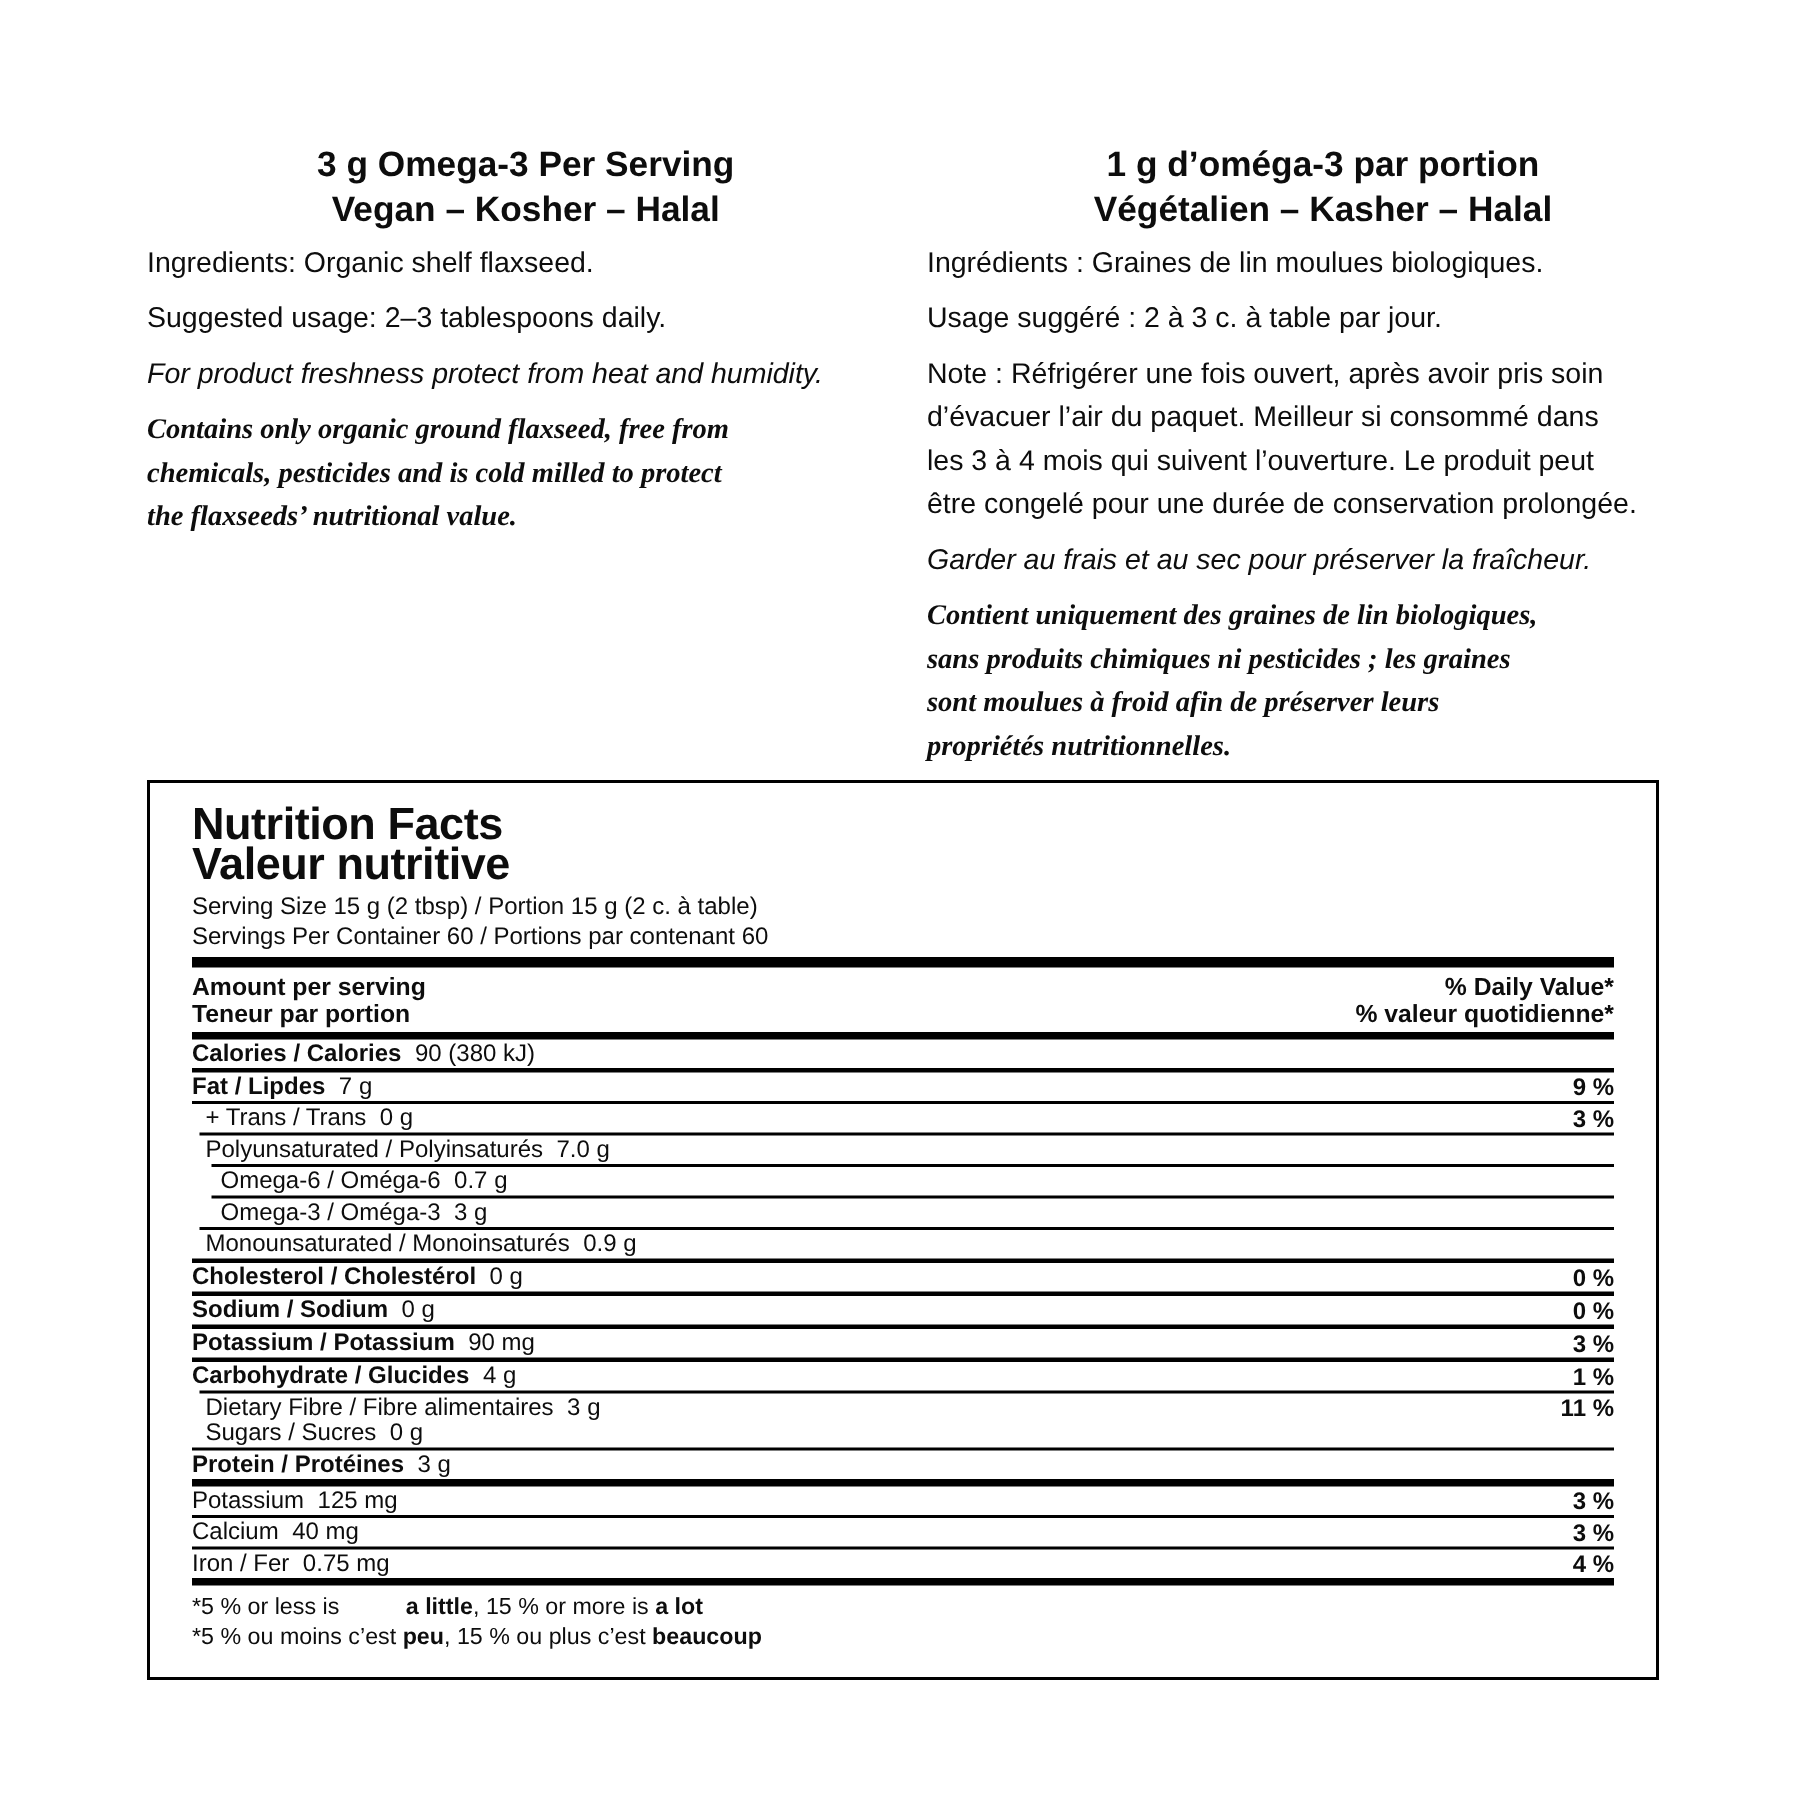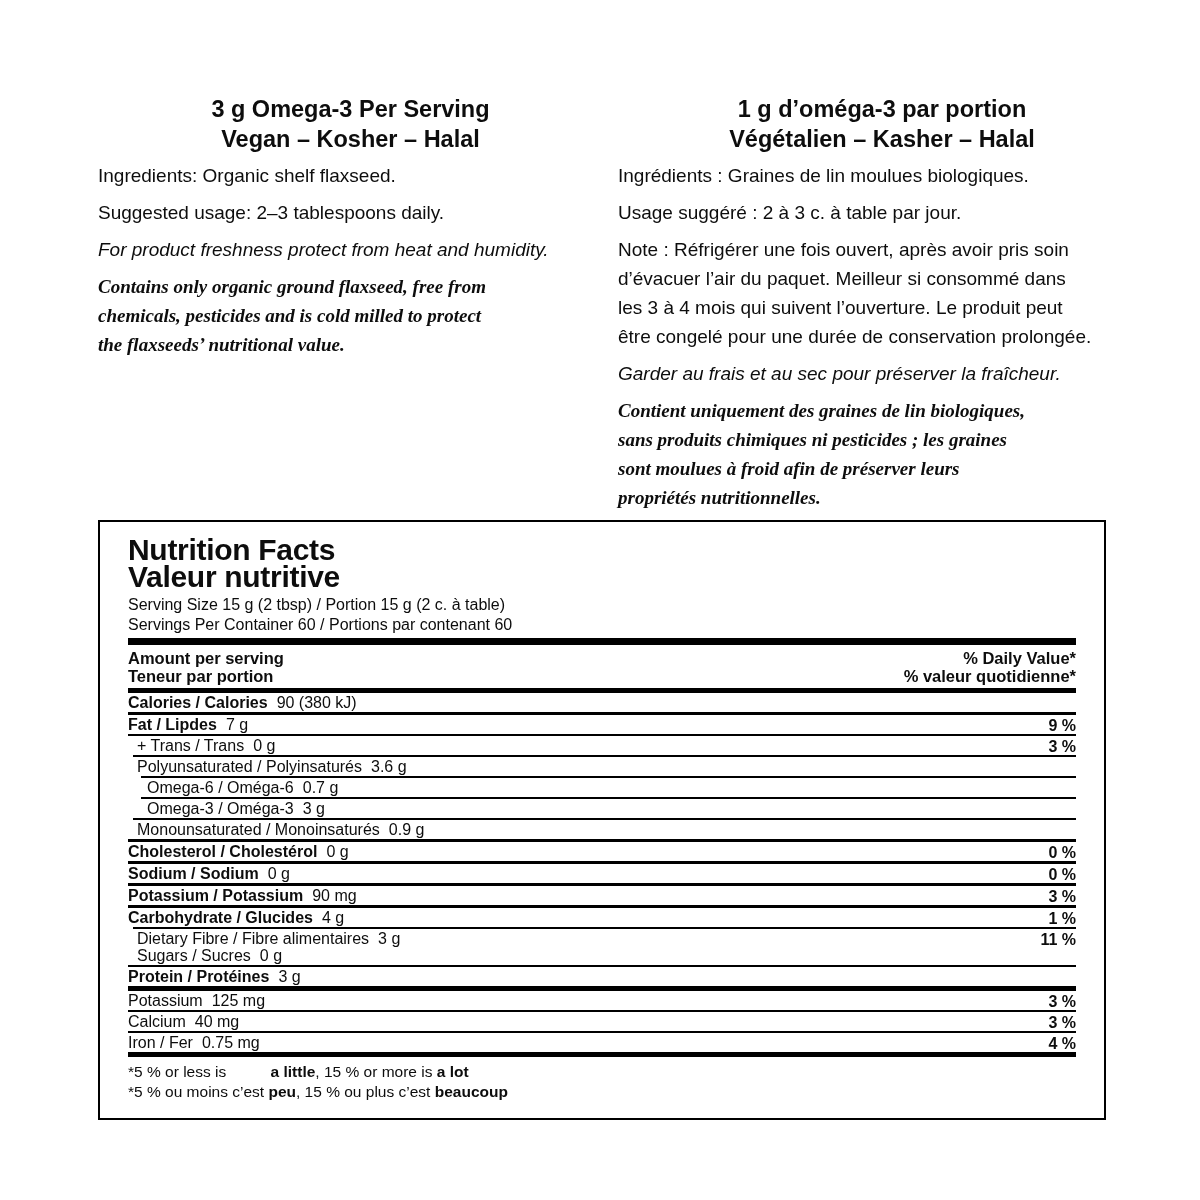--- a/index.html
+++ b/index.html
@@ -108,21 +108,21 @@
         <div class="nline"><span class="nlabel">Fat / Lipdes</span><span class="nval">7 g</span></div>
         <span class="npct">9 %</span>
       </div>
       <div class="rule r2"></div>
       <div class="nrow ind1">
         <span class="npct">3 %</span>
         <div class="nline"><span class="nlabel">+ Trans / Trans</span><span class="nval">0 g</span></div>
       </div>
       <div class="rule r2 i1"></div>
       <div class="nrow ind1">
-        <div class="nline"><span class="nlabel">Polyunsaturated / Polyinsaturés</span><span class="nval">3.6 g</span></div>
+        <div class="nline"><span class="nlabel">Polyunsaturated / Polyinsaturés</span><span class="nval">7.0 g</span></div>
       </div>
       <div class="rule r2 i2"></div>
       <div class="nrow ind2">
         <div class="nline"><span class="nlabel">Omega-6 / Oméga-6</span><span class="nval">0.7 g</span></div>
       </div>
       <div class="rule r2 i2"></div>
       <div class="nrow ind2">
         <div class="nline"><span class="nlabel">Omega-3 / Oméga-3</span><span class="nval">3 g</span></div>
       </div>
       <div class="rule r2 i1"></div>

